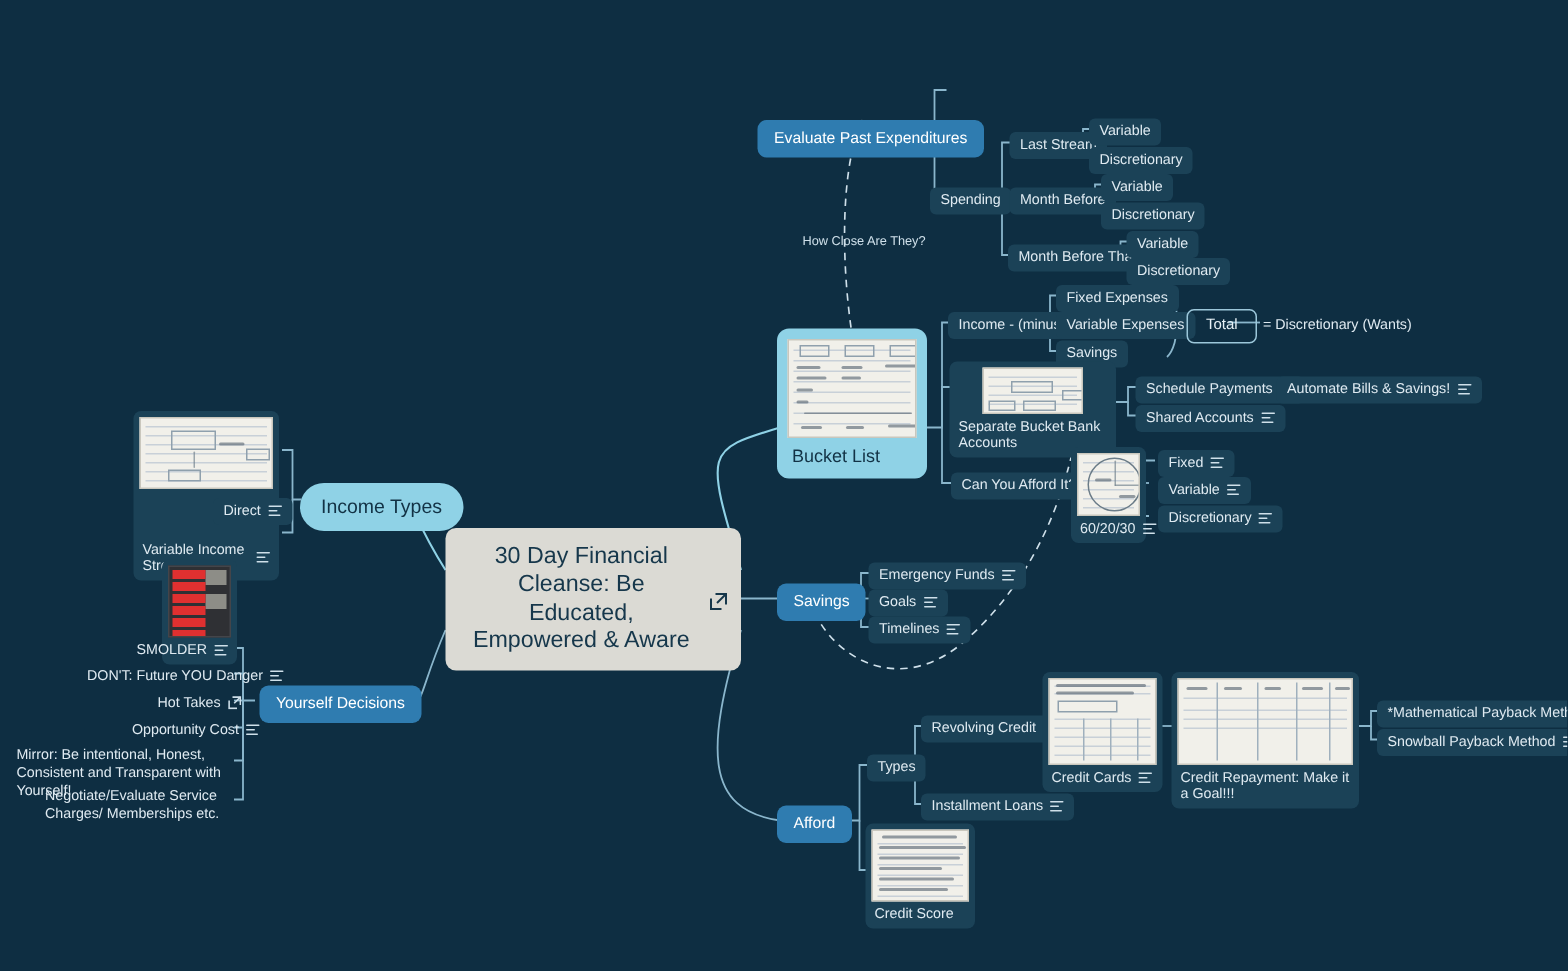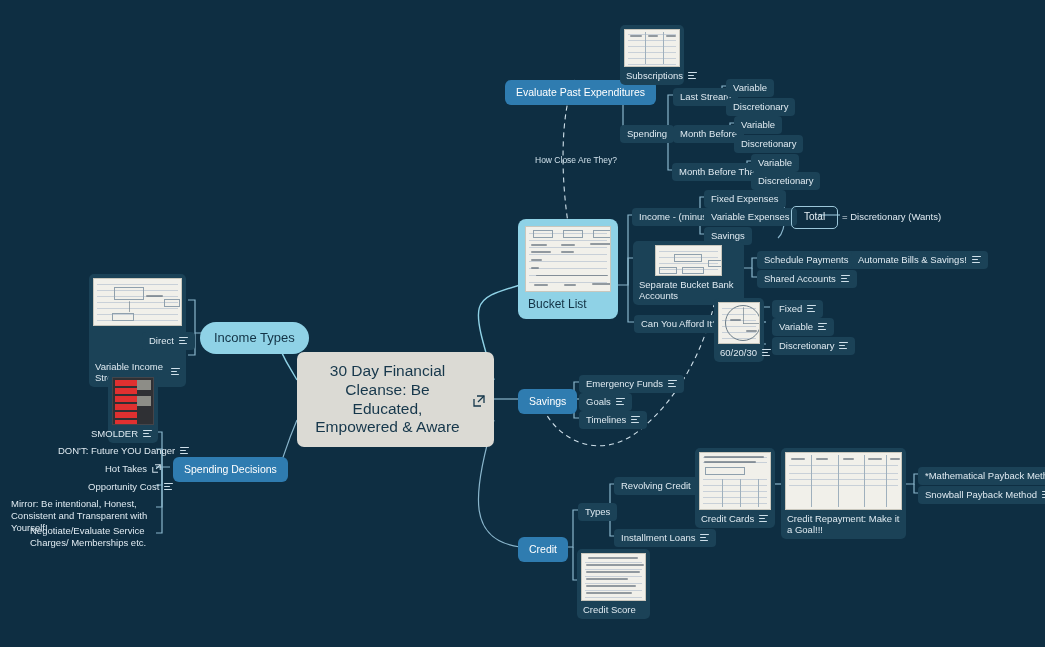--- a/index.html
+++ b/index.html
@@ -232,45 +232,20 @@
       <path d="M4 1 H11 V8" fill="none" stroke="#16374b" stroke-width="1.3"></path>
       <path d="M11 1 L5 7" fill="none" stroke="#16374b" stroke-width="1.3"></path>
       <path d="M8 11 H1 V4" fill="none" stroke="#16374b" stroke-width="1.3"></path>
     </svg>
   </div>
 
   <div class="reltext" style="left:535px; top:155px;">How Close Are They?</div>
 
   <div class="node blue" style="left:505px; top:80px;">Evaluate Past Expenditures</div>
 
-  <div class="imgnode" style="left:620px; top:25px; width:64px;">
-    <div class="thumb" style="height:38px;">
-      <div class="lines">
-        <i style="top:4px;"></i>
-          <i style="top:10px;"></i>
-          <i style="top:16px;"></i>
-        <i style="top:22px;"></i>
-          <i style="top:28px;"></i>
-          <i style="top:34px;"></i>
-      </div>
-      <div class="vline" style="left:20px;"></div>
-      <div class="vline" style="left:38px;"></div>
-      <div class="scrib" style="left:5px; top:5px; width:12px;"></div>
-      <div class="scrib" style="left:23px; top:5px; width:10px;"></div>
-      <div class="scrib" style="left:41px; top:5px; width:10px;"></div>
-    </div>
-    <div class="imgcap">
-      <span>Subscriptions</span>
-      <span class="noteicon">
-          <i></i>
-          <i></i>
-          <i></i>
-        </span>
-    </div>
-  </div>
 
   <div class="node chip" style="left:620px; top:125px;">Spending</div>
 
   <div class="node chip" style="left:673px; top:88px;">Last Stream</div>
   <div class="node chip" style="left:726px; top:79px;">Variable</div>
   <div class="node chip" style="left:726px; top:98px;">Discretionary</div>
 
   <div class="node chip" style="left:673px; top:125px;">Month Before</div>
   <div class="node chip" style="left:734px; top:116px;">Variable</div>
   <div class="node chip" style="left:734px; top:135px;">Discretionary</div>
@@ -434,21 +409,21 @@
   </div>
   <div class="node chip" style="left:579px; top:411px;">
     <span>Timelines</span>
     <span class="noteicon">
         <i></i>
         <i></i>
         <i></i>
       </span>
   </div>
 
-  <div class="node blue" style="left:518px; top:537px;">Credit</div>
+  <div class="node blue" style="left:518px; top:537px;">Afford</div>
   <div class="node chip" style="left:578px; top:503px;">Types</div>
   <div class="node chip" style="left:614px; top:477px;">
     <span>Revolving Credit</span>
     <span class="noteicon">
         <i></i>
         <i></i>
         <i></i>
       </span>
   </div>
   <div class="node chip" style="left:614px; top:529px;">
@@ -577,21 +552,21 @@
 
   <div class="node chip" style="left:142px; top:332px;">
     <span>Direct</span>
     <span class="noteicon">
         <i></i>
         <i></i>
         <i></i>
       </span>
   </div>
 
-  <div class="node blue" style="left:173px; top:457px;">Spending Decisions</div>
+  <div class="node blue" style="left:173px; top:457px;">Yourself Decisions</div>
 
   <div class="imgnode" style="left:108px; top:373px; width:50px;">
     <div class="thumb" style="height:48px; background:#2f3034; border-color:#44454a;">
       <div class="smolder-grey" style="top:2px; height:10px;"></div>
       <div class="smolder-grey" style="top:18px; height:10px;"></div>
       <div class="smolder-row" style="top:2px;"></div>
       <div class="smolder-row" style="top:10px;"></div>
       <div class="smolder-row" style="top:18px;"></div>
       <div class="smolder-row" style="top:26px;"></div>
       <div class="smolder-row" style="top:34px;"></div>

